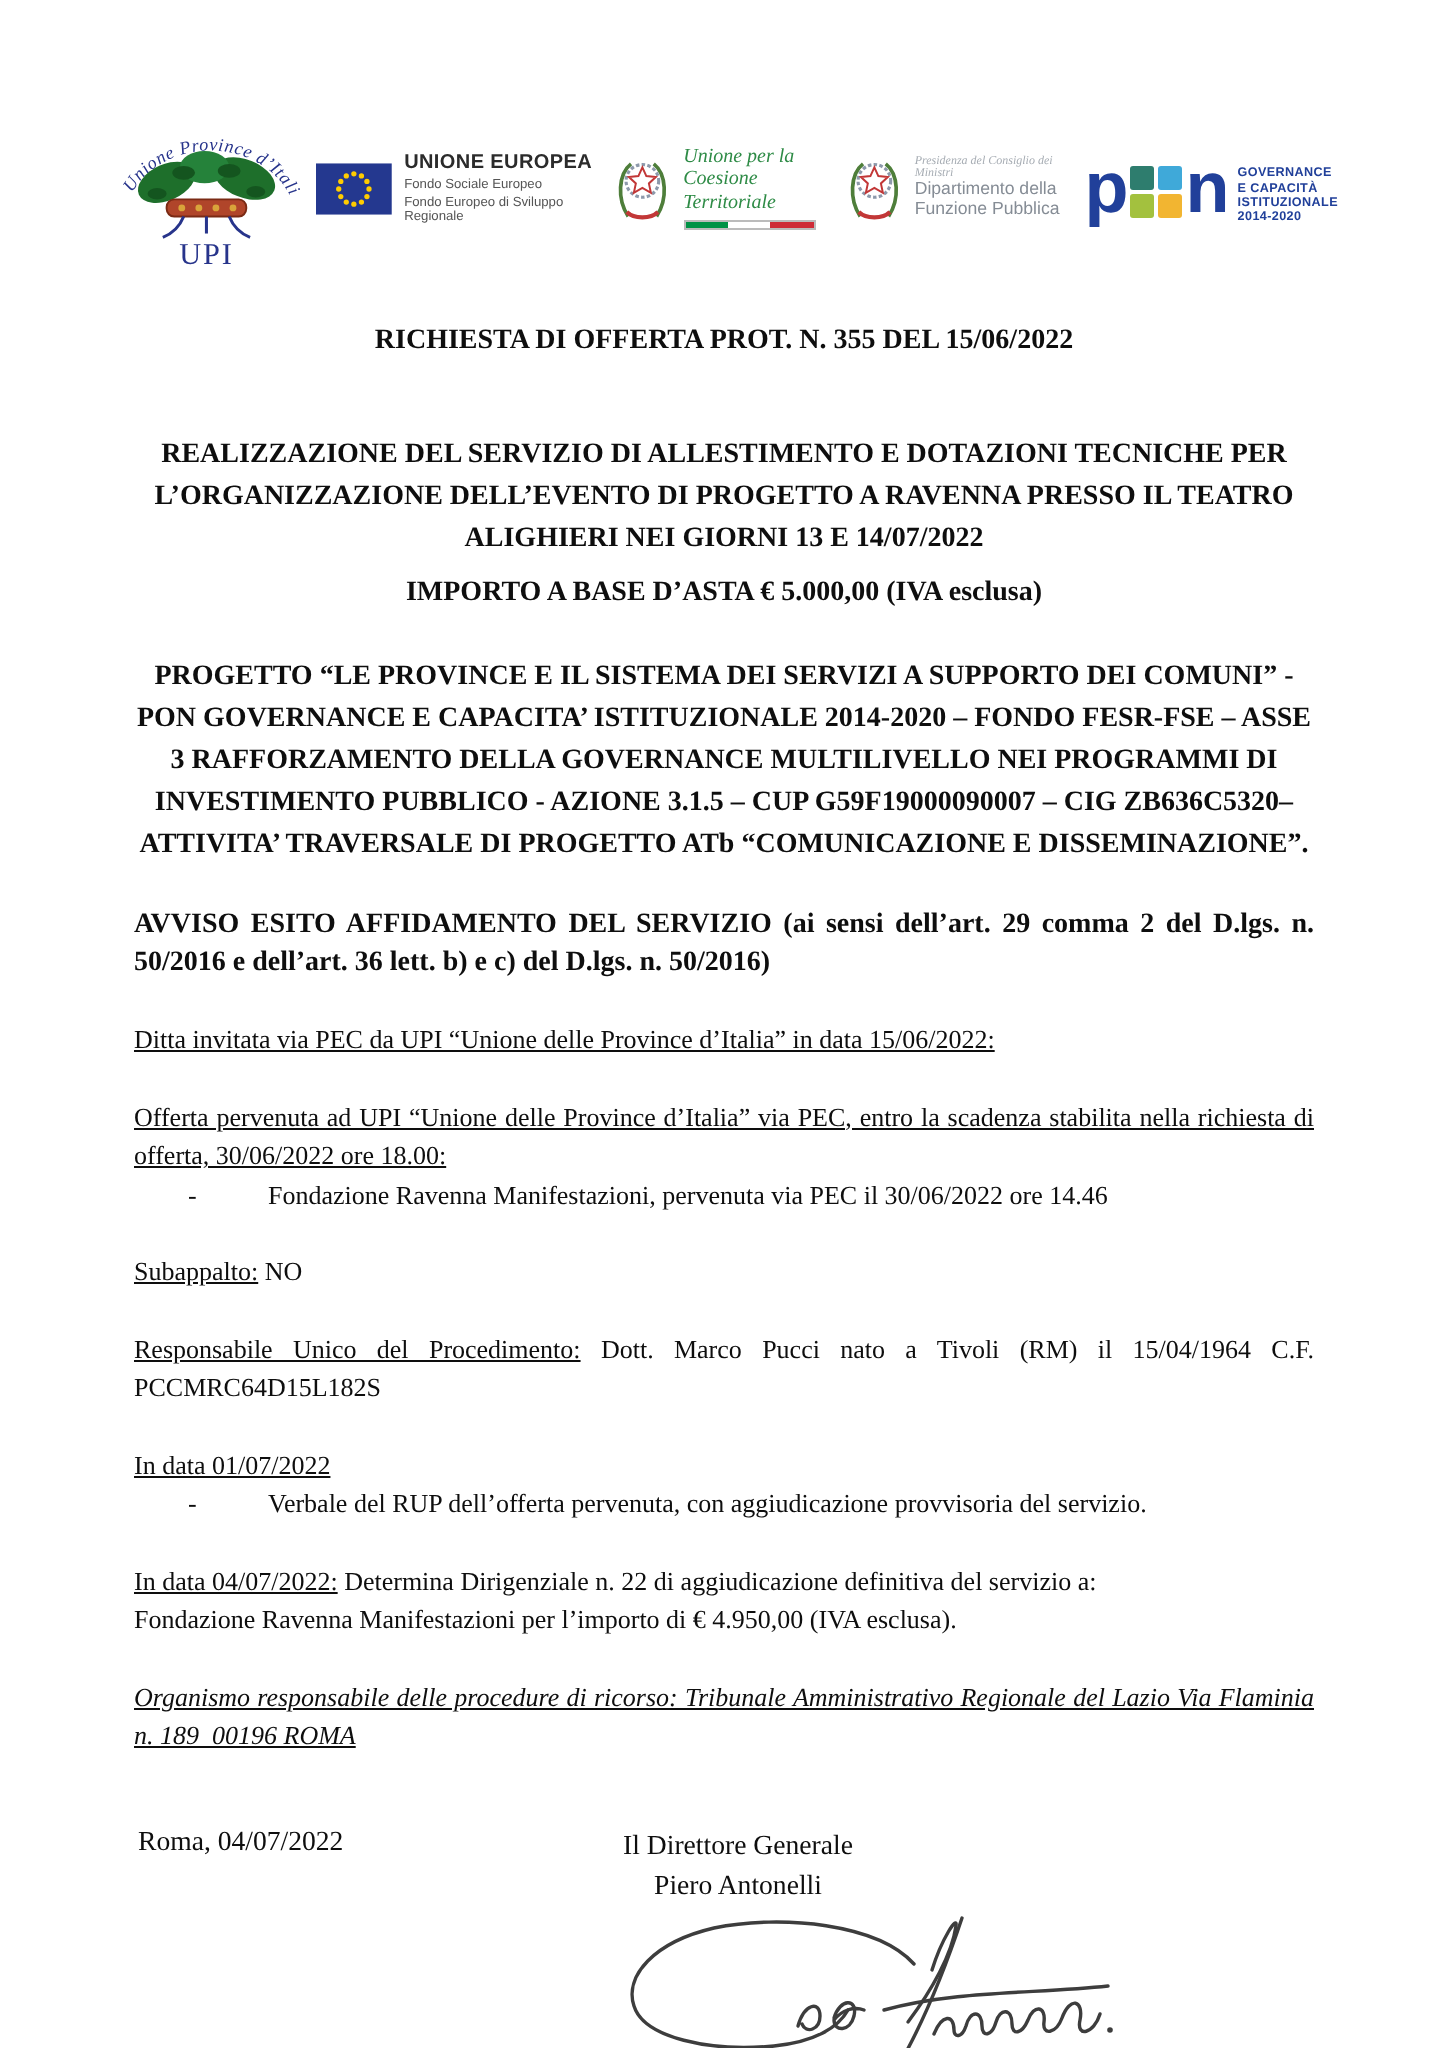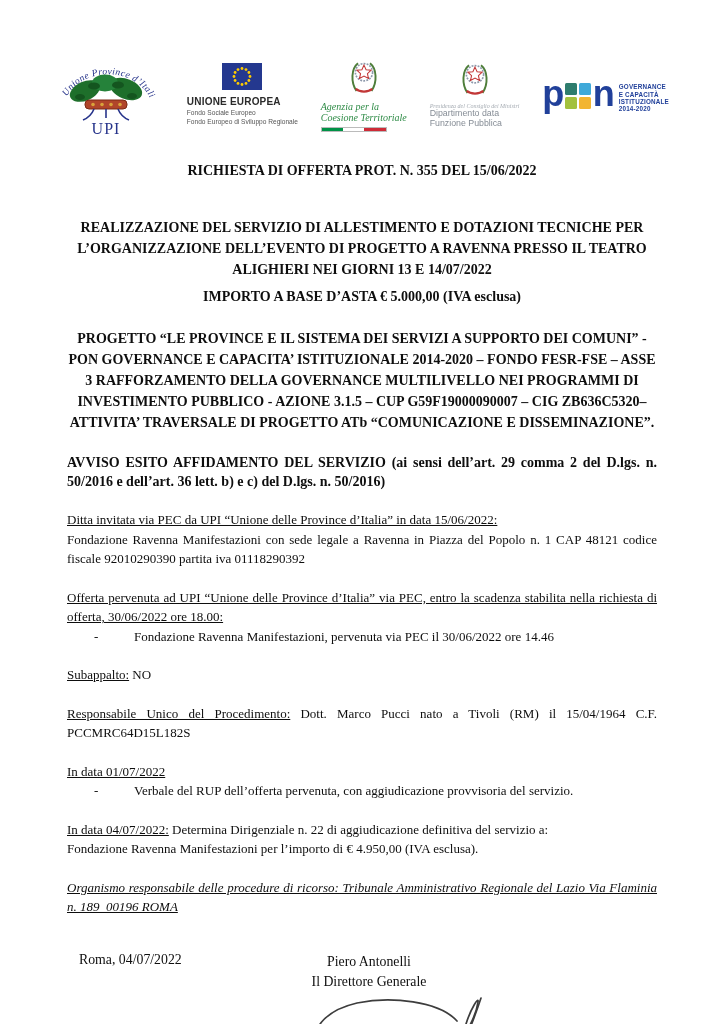--- a/index.html
+++ b/index.html
@@ -10,21 +10,21 @@
     background: #ffffff;
     font-family: "Liberation Serif", serif;
     color: #0e0e0e;
     overflow: hidden;
   }
   
   .logos {
     display: flex; align-items: center; justify-content: space-between;
     margin: 50px 55px 0 52px; height: 88px;
   }
-  .logo-item { display: flex; align-items: center; gap: 6px; flex-direction: column; }
+  .logo-item { display: flex; align-items: center; gap: 6px; }
   .eu-text { font-family: "Liberation Sans", sans-serif; color:#3d3d3d; }
   .eu-text .t1 { font-weight: bold; font-size: 10px; color:#2b2b2b; letter-spacing:.2px; }
   .eu-text .t2 { font-size: 6.6px; margin-top: 2px; color:#555; }
   .agenzia-text { font-style: italic; color: #2e8b46; font-size: 10px; line-height: 11.5px; }
   .stripe { display: flex; margin-top: 3px; height: 5px; width: 66px; border: 0.5px solid #bbb; }
   .stripe span { flex: 1; display:block; }
   .fp-text { font-family: "Liberation Sans", sans-serif; color: #858c95; }
   .fp-script { font-family: "Liberation Serif", serif; font-style: italic; font-size: 6px; color:#a6acb3; }
   .fp-line { font-size: 8.8px; line-height: 9.8px; }
   .pon { display: flex; align-items: flex-start; }
@@ -43,21 +43,21 @@
   .project  { margin-top: 21px; }
   .notice   { margin-top: 20px; font-weight: bold; font-size: 14px; line-height: 19px; }
   .sect { margin-top: 19px; font-size: 13px; line-height: 19.5px; }
   .u { text-decoration: underline; }
   .just { text-align: justify; }
   .bullet { display: flex; }
   .bullet .dash { width: 26px; padding-left: 27px; flex: 0 0 67px; }
   .appeal { font-style: italic; text-decoration: underline; }
   
   .footer { margin-top: 35px; position: relative; }
-  .place-date { position: absolute; left: 12px; top: 0; font-size: 13.8px; }
+  .place-date { position: absolute; left: 2px; top: 0; font-size: 13.8px; }
   .signer { text-align: center; font-size: 13.8px; line-height: 20px; margin-left: 14px; }
   .signature-wrap { width: 254px; margin: 2px auto 0; margin-left: 240px; }
 </style>
 </head>
 <body>
 
 <div class="page">
 
   <div class="logos">
 
@@ -123,37 +123,37 @@
           <path d="M9,41 C14,46 26,46 31,41" stroke="#c23737" stroke-width="3" fill="none"></path>
         </symbol>
       </defs>
     </svg>
 
     <div class="logo-item">
       <svg width="30" height="38" viewBox="0 0 40 48">
           <use href="#italyEmblem"></use>
         </svg>
       <div>
-        <div class="agenzia-text">Agenzia per la</div>
+        <div class="agenzia-text">Unione per la</div>
         <div class="agenzia-text">Coesione Territoriale</div>
         <div class="stripe">
           <span style="background:#009246"></span>
             <span style="background:#ffffff"></span>
             <span style="background:#ce2b37"></span>
         </div>
       </div>
     </div>
 
     <div class="logo-item">
       <svg width="30" height="38" viewBox="0 0 40 48">
           <use href="#italyEmblem"></use>
         </svg>
       <div class="fp-text">
         <div class="fp-script">Presidenza del Consiglio dei Ministri</div>
-        <div class="fp-line">Dipartimento data</div>
+        <div class="fp-line">Dipartimento della</div>
         <div class="fp-line">Funzione Pubblica</div>
       </div>
     </div>
 
     <div class="pon">
       <span class="pon-letter p">p</span>
       <span class="pon-squares">
         <span style="background:#2e7d6e"></span>
           <span style="background:#3fa9d9"></span>
         <span style="background:#a3c13e"></span>
@@ -176,21 +176,20 @@
     <div class="center-bold subject">REALIZZAZIONE DEL SERVIZIO DI ALLESTIMENTO E DOTAZIONI TECNICHE PER L’ORGANIZZAZIONE DELL’EVENTO DI PROGETTO A RAVENNA PRESSO IL TEATRO ALIGHIERI NEI GIORNI 13 E 14/07/2022</div>
 
     <div class="center-bold importo">IMPORTO A BASE D’ASTA € 5.000,00 (IVA esclusa)</div>
 
     <div class="center-bold project">PROGETTO “LE PROVINCE E IL SISTEMA DEI SERVIZI A SUPPORTO DEI COMUNI” - PON GOVERNANCE E CAPACITA’ ISTITUZIONALE 2014-2020 – FONDO FESR-FSE – ASSE 3 RAFFORZAMENTO DELLA GOVERNANCE MULTILIVELLO NEI PROGRAMMI DI INVESTIMENTO PUBBLICO - AZIONE 3.1.5 – CUP G59F19000090007 – CIG ZB636C5320– ATTIVITA’ TRAVERSALE DI PROGETTO ATb “COMUNICAZIONE E DISSEMINAZIONE”.</div>
 
     <div class="notice just">AVVISO ESITO AFFIDAMENTO DEL SERVIZIO (ai sensi dell’art. 29 comma 2 del D.lgs. n. 50/2016 e dell’art. 36 lett. b) e c) del D.lgs. n. 50/2016)</div>
 
     <div class="sect">
       <div class="u just">Ditta invitata via PEC da UPI “Unione delle Province d’Italia” in data 15/06/2022:</div>
-      <div class="just">Fondazione Ravenna Manifestazioni con sede legale a Ravenna in Piazza del Popolo n. 1 CAP 48121 codice fiscale 92010290390 partita iva 01118290392</div>
     </div>
 
     <div class="sect">
       <div class="u just">Offerta pervenuta ad UPI “Unione delle Province d’Italia” via PEC, entro la scadenza stabilita nella richiesta di offerta, 30/06/2022 ore 18.00:</div>
       <div class="bullet">
         <span class="dash">-</span>
         <span>Fondazione Ravenna Manifestazioni, pervenuta via PEC il 30/06/2022 ore 14.46</span>
       </div>
     </div>
 
@@ -218,22 +217,22 @@
         <span>Determina Dirigenziale n. 22 di aggiudicazione definitiva del servizio a:</span>
       </div>
       <div>Fondazione Ravenna Manifestazioni per l’importo di € 4.950,00 (IVA esclusa).</div>
     </div>
 
     <div class="sect appeal just">Organismo responsabile delle procedure di ricorso: Tribunale Amministrativo Regionale del Lazio Via Flaminia n. 189&nbsp;&nbsp;00196 ROMA</div>
 
     <div class="footer">
       <div class="place-date">Roma, 04/07/2022</div>
       <div class="signer">
+        <div>Il Direttore Generale</div>
         <div>Piero Antonelli</div>
-        <div>Il Direttore Generale</div>
       </div>
       <div class="signature-wrap">
         <svg width="254" height="84" viewBox="0 0 254 84">
           <g fill="none" stroke="#3d3d3d" stroke-width="1.7" stroke-linecap="round">
             <path d="M150,27 C132,7 84,2 50,9 C20,16 5,33 10,48 C15,64 48,71 80,68 C100,66 112,59 117,50"></path>
             <path d="M92,58 C95,47 103,45 103,53 C103,60 96,62 94,57"></path>
             <path d="M110,54 C113,44 122,44 120,53 C118,61 110,61 110,55 C114,50 120,48 125,50"></path>
             <path d="M174,4 C166,28 154,58 141,80"></path>
             <path d="M147,56 C159,40 169,22 171,8 C172,2 164,14 159,30"></path>
             <path d="M135,50 C171,40 211,42 247,38"></path>

